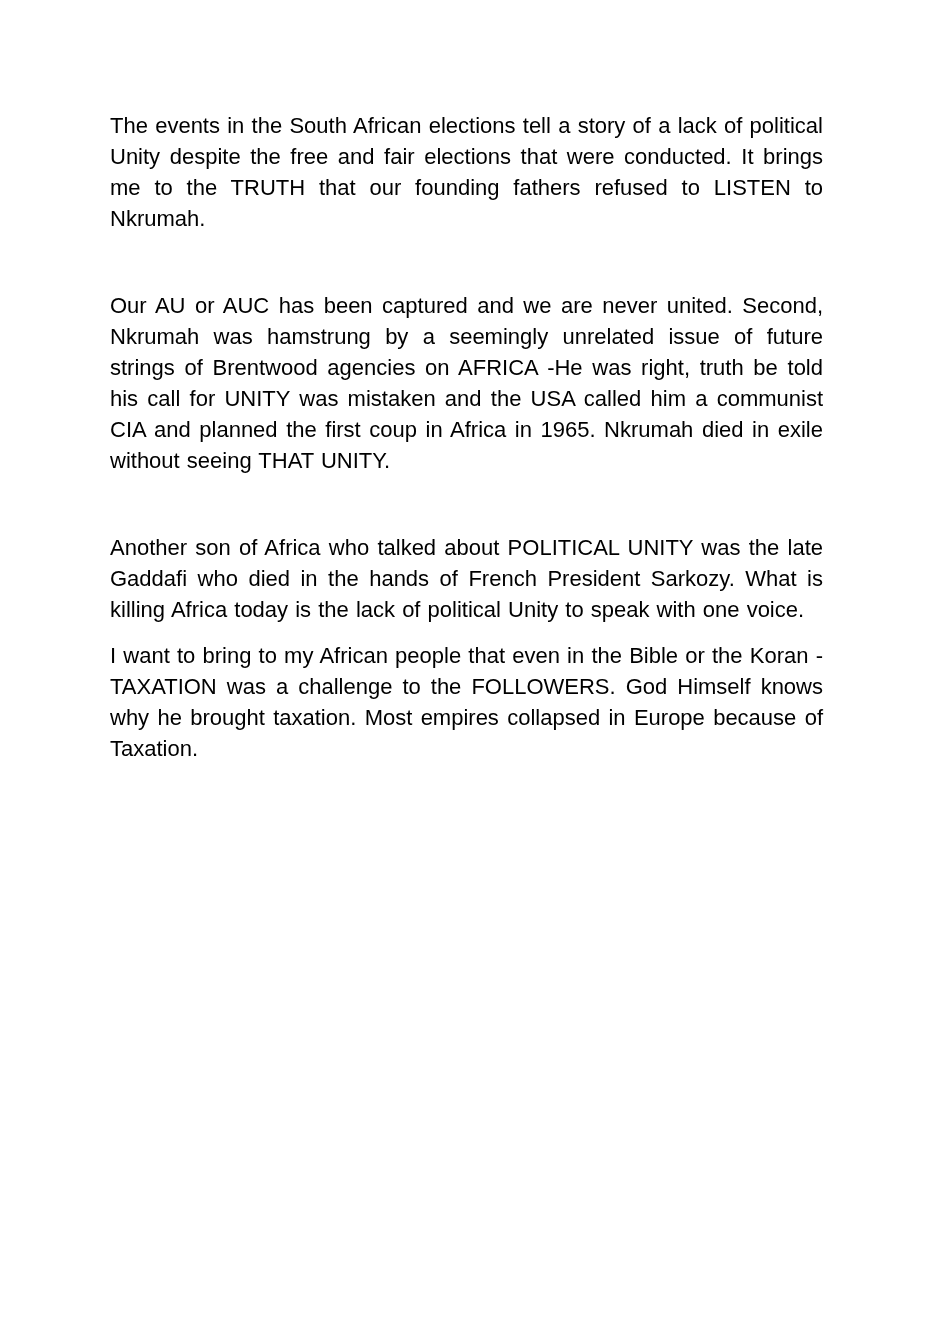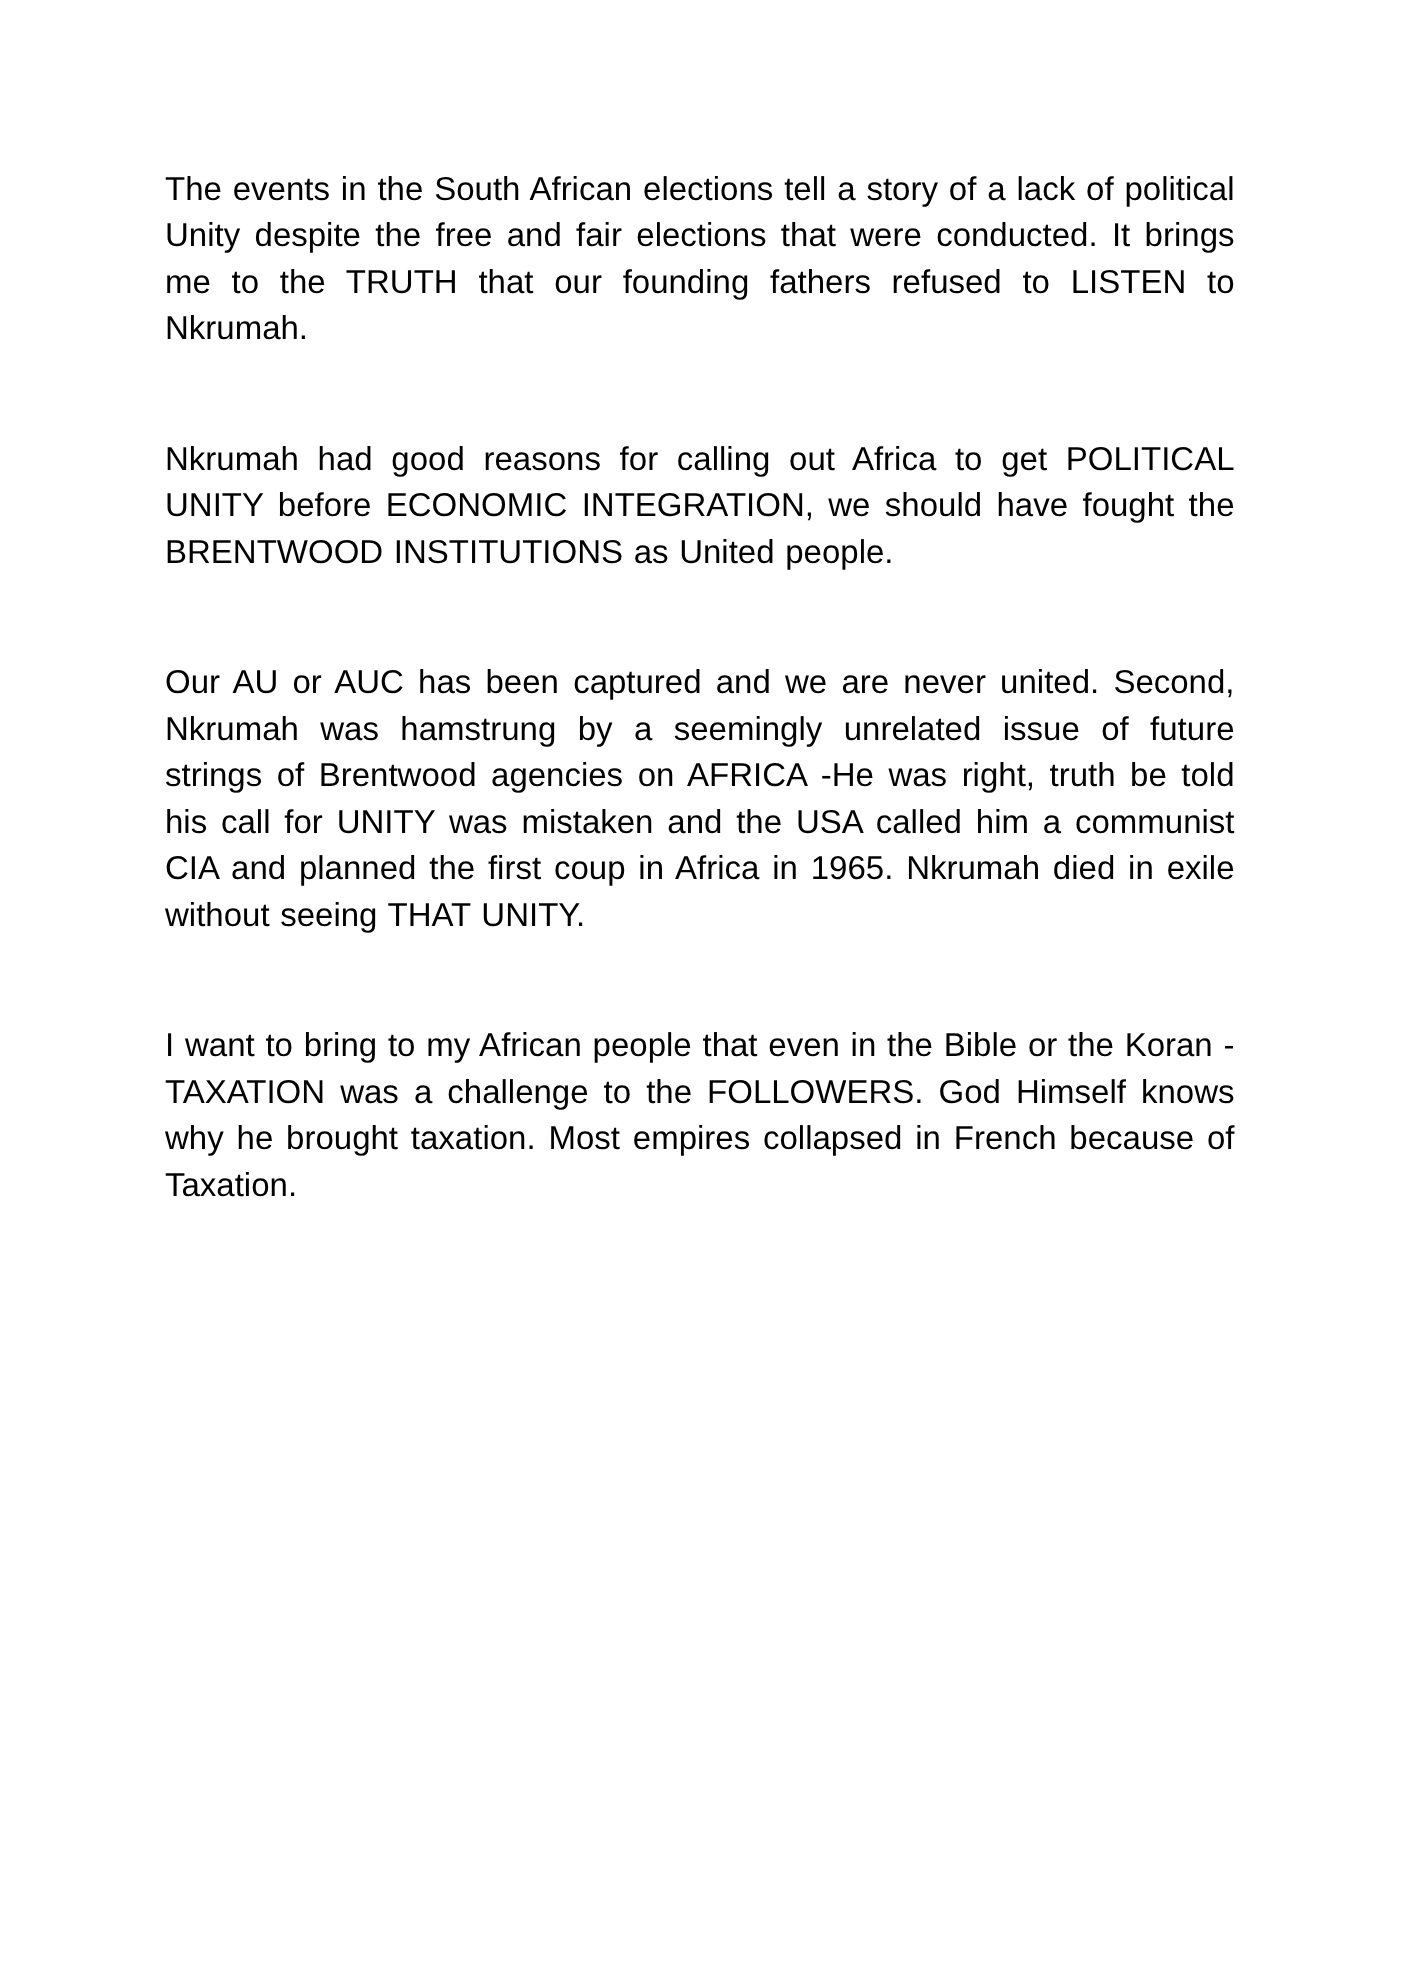--- a/index.html
+++ b/index.html
@@ -52,18 +52,18 @@
     line-height: 20px;
     color: #000000;
   }
 </style>
 </head>
 <body>
 
 <div class="page">
   <div class="content">
     <p>The events in the South African elections tell a story of a lack of political Unity despite the free and fair elections that were conducted. It brings me to the TRUTH that our founding fathers refused to LISTEN to Nkrumah.</p>
-    <p>Nkrumah had good reasons for calling out Africa to get POLITICAL UNITY before ECONOMIC INTEGRATION, we should have fought the BRENTWOOD INSTITUTIONS as United people.</p>
     <p>Our AU or AUC has been captured and we are never united. Second, Nkrumah was hamstrung by a seemingly unrelated issue of future strings of Brentwood agencies on AFRICA -He was right, truth be told his call for UNITY was mistaken and the USA called him a communist CIA and planned the first coup in Africa in 1965. Nkrumah died in exile without seeing THAT UNITY.</p>
-    <p class="gap-med">I want to bring to my African people that even in the Bible or the Koran -TAXATION was a challenge to the FOLLOWERS. God Himself knows why he brought taxation. Most empires collapsed in French because of Taxation.</p>
+    <p class="gap-tight">Another son of Africa who talked about POLITICAL UNITY was the late Gaddafi who died in the hands of French President Sarkozy. What is killing Africa today is the lack of political Unity to speak with one voice.</p>
+    <p class="gap-med">I want to bring to my African people that even in the Bible or the Koran -TAXATION was a challenge to the FOLLOWERS. God Himself knows why he brought taxation. Most empires collapsed in Europe because of Taxation.</p>
   </div>
   <div class="page-number">2</div>
 </div>
 
 </body></html>

